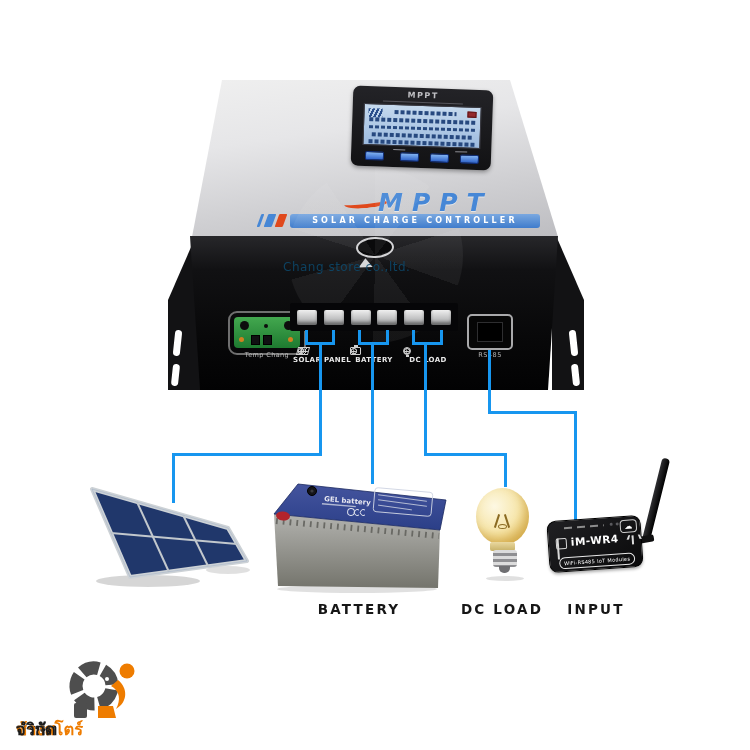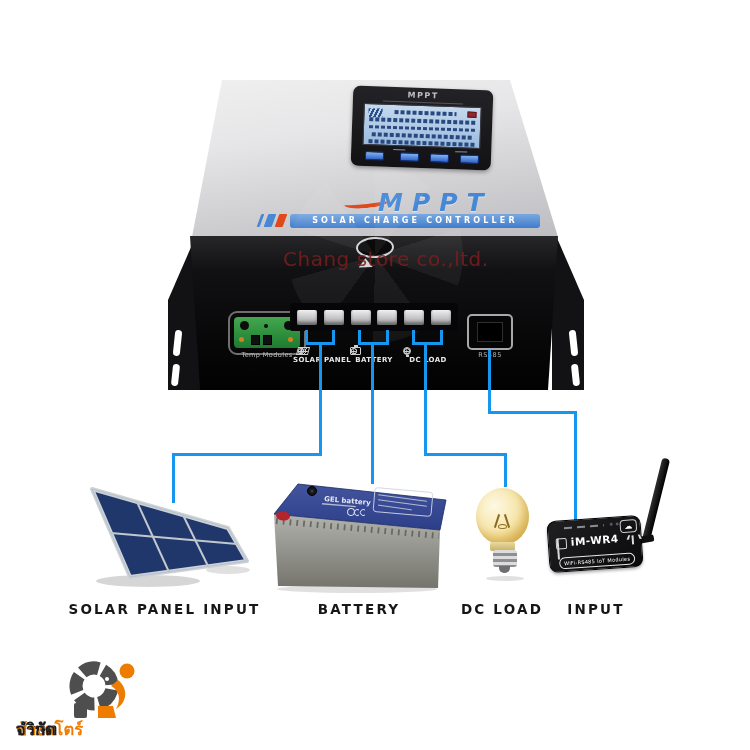--- a/index.html
+++ b/index.html
@@ -62,21 +62,21 @@
   .banner{left:290px;top:214px;width:250px;height:14px;border-radius:3px;
     background:linear-gradient(180deg,#7aa8e0,#3f7ccc);
     color:var(--banner-text,#fff);font-size:8px;font-weight:bold;letter-spacing:3.2px;
     text-align:center;line-height:14px;}
 
   
   .emblem{left:356px;top:237px;width:38px;height:21px;border:2px solid #d2d2d4;border-radius:50%;
     transform:rotate(-2deg);background:#0a0a0b;}
   .emblem::after{content:"";left:11px;top:4px;width:0;height:0;
     border-left:7px solid transparent;border-right:7px solid transparent;border-bottom:9px solid #d5d5d7;}
-  .wm-text{left:283px;top:247px;font-size:20px;color:#7f1d1d;opacity:.85;letter-spacing:.5px;white-space:nowrap;}
+  .wm-text{left:283px;top:260px;font-size:12px;color:#0c4a6e;opacity:.85;letter-spacing:.5px;white-space:nowrap;}
   .wm-circle{left:288px;top:168px;width:175px;height:175px;border-radius:50%;
     background:repeating-conic-gradient(rgba(255,255,255,.055) 0 38deg,rgba(255,255,255,0) 38deg 72deg);
     pointer-events:none;}
 
   .temp-outline{left:228px;top:311px;width:78px;height:44px;border:2px solid #6f6f6f;border-radius:9px;}
   .temp-green{left:234px;top:317px;width:66px;height:31px;border-radius:4px;
     background:linear-gradient(180deg,#43a84f,#1e7a30);}
   .tg-hole{width:9px;height:9px;border-radius:50%;background:#0d0d0d;top:4px;}
   .tg-hole.h1{left:6px;} .tg-hole.h2{left:50px;}
   .tg-dotc{left:30px;top:7px;width:4px;height:4px;border-radius:50%;background:#0d0d0d;}
@@ -220,21 +220,21 @@
   <div class="temp-outline"></div>
   <div class="temp-green">
     <div class="tg-hole h1"></div>
     <div class="tg-hole h2"></div>
     <div class="tg-dotc"></div>
     <div class="tg-od o1"></div>
     <div class="tg-sq q1"></div>
     <div class="tg-sq q2"></div>
     <div class="tg-od o2"></div>
   </div>
-  <div class="temp-label">Temp Modules</div>
+  <div class="temp-label">Temp Chang</div>
 
   <div class="recess"></div>
   <div class="term t1"></div>
   <div class="term t2"></div>
   <div class="term t3"></div>
   <div class="term t4"></div>
   <div class="term t5"></div>
   <div class="term t6"></div>
 
   <div class="sym-row sym-solar">
@@ -341,21 +341,20 @@
       <div class="wifi-dot d1"></div>
       <div class="wifi-dot d2"></div>
       <div class="wifi-boxicon"></div>
       <div class="wifi-model">iM-WR4</div>
       <div class="wifi-cloud">☁</div>
       <div class="wifi-anticon"></div>
       <div class="wifi-badge">WiFi-RS485  IoT Modules</div>
     </div>
   </div>
 
-  <div class="item-label il-solar">SOLAR PANEL INPUT</div>
   <div class="item-label il-batt">BATTERY</div>
   <div class="item-label il-dc">DC LOAD</div>
   <div class="item-label il-wifi">INPUT</div>
 
   <svg class="svg-item" style="left:56px;top:656px;" width="84" height="64" viewBox="0 0 84 64">
     <circle cx="38" cy="30" r="18" fill="none" stroke="#4e4e4e" stroke-width="13" stroke-dasharray="17.5 4.5" transform="rotate(18 38 30)"></circle>
     <circle cx="71" cy="15" r="7.5" class="accent-fill"></circle>
     <path d="M62,24 C72,32 72,46 60,53 C65,44 64,35 55,30 Z" class="accent-fill"></path>
     <rect x="18" y="47" width="13" height="15" rx="2" fill="#4e4e4e"></rect>
     <path d="M42,50 L57,50 L60,62 L42,62 Z" class="accent-fill"></path>

